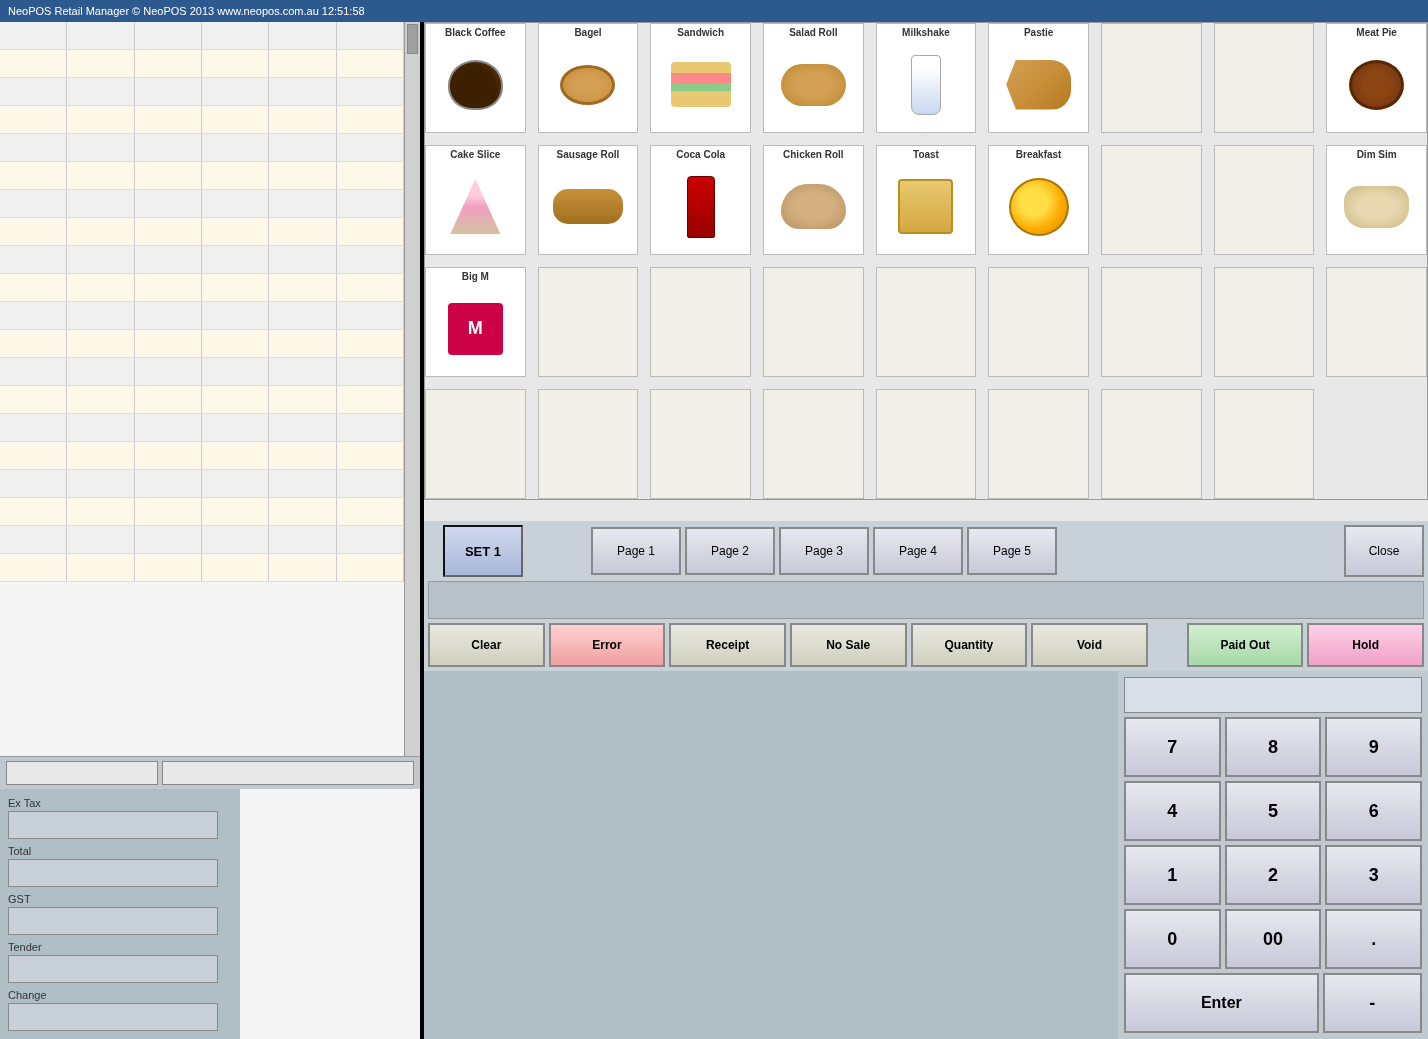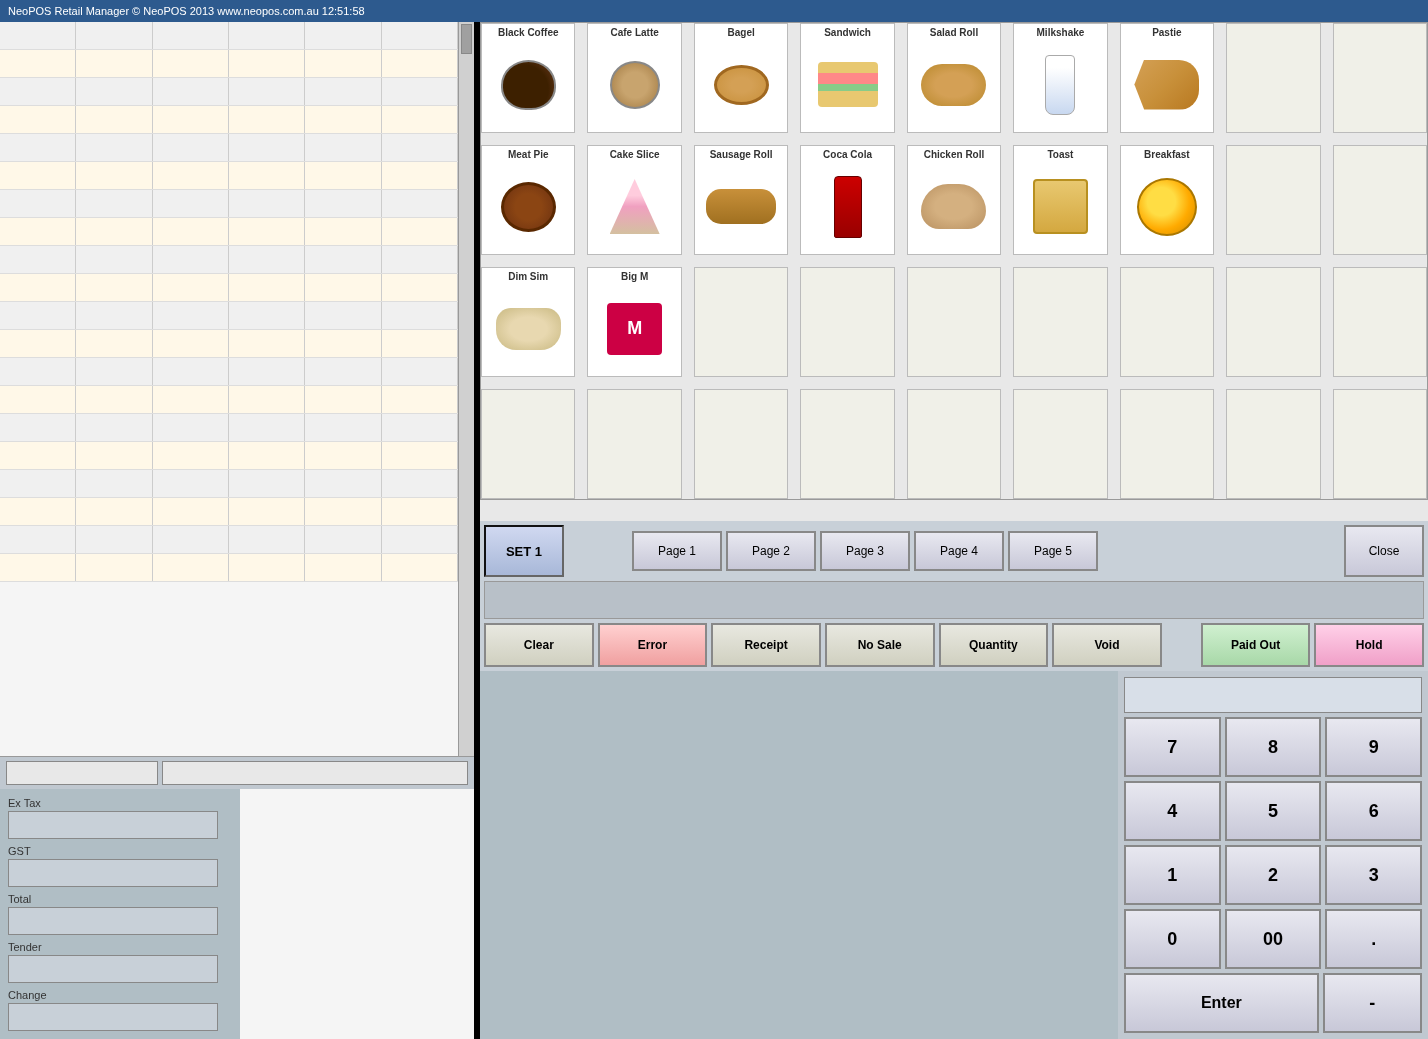--- a/index.html
+++ b/index.html
@@ -20,25 +20,25 @@
       display: flex;
       align-items: center;
     }
     .main-layout {
       display: flex;
       width: 100%;
       height: calc(100% - 22px);
     }
     
     .left-panel {
-      width: 480px;
+      width: 424px;
       background: #f5f5f5;
       display: flex;
       flex-direction: column;
-      border-right: 6px solid #000000;
+      border-right: 4px solid #000000;
     }
     .transaction-row {
       display: flex;
       height: 28px;
       border-bottom: 1px solid #ddd;
     }
     .transaction-row:nth-child(even) {
       background: #fff8e8;
     }
     .transaction-row:nth-child(odd) {
@@ -241,28 +241,29 @@
       padding: 8px 14px;
       font-size: 13px;
       font-weight: bold;
       cursor: pointer;
       min-width: 80px;
       height: 52px;
     }
     .set-button.active {
       background: linear-gradient(180deg, #d0d8f0 0%, #a8b8d8 100%);
       border: 2px inset #666;
+      margin-left: 15px;
     }
     .page-button {
       background: linear-gradient(180deg, #e8e8f0 0%, #c8c8d8 100%);
       border: 2px solid #888;
       padding: 8px 16px;
       font-size: 12px;
       cursor: pointer;
-      height: 40px;
+      height: 48px;
       min-width: 90px;
     }
     .close-button {
       background: linear-gradient(180deg, #e8e8f0 0%, #c8c8d8 100%);
       border: 2px solid #888;
       padding: 8px 16px;
       font-size: 12px;
       cursor: pointer;
       height: 52px;
       min-width: 80px;
@@ -599,25 +600,25 @@
       <input class="input-field-small" type="text" style="">
       <input class="input-field-large" type="text" style="">
     </div>
 
     <div class="bottom-left">
       <div class="field-group">
         <label class="field-label">Ex Tax</label>
         <div class="field-input"></div>
       </div>
       <div class="field-group">
+        <label class="field-label">Total</label>
+        <div class="field-input"></div>
+      </div>
+      <div class="field-group">
         <label class="field-label">GST</label>
-        <div class="field-input"></div>
-      </div>
-      <div class="field-group">
-        <label class="field-label">Total</label>
         <div class="field-input"></div>
       </div>
       <div class="field-group">
         <label class="field-label">Tender</label>
         <div class="field-input"></div>
       </div>
       <div class="field-group">
         <label class="field-label">Change</label>
         <div class="field-input"></div>
       </div>
@@ -626,26 +627,20 @@
 
   <div class="right-panel">
 
     <div class="product-grid-container">
       <div class="product-grid" id="product-grid">
 
         <div class="product-cell">
           <span class="product-name">Black Coffee</span>
           <div class="product-image-area">
               <div class="img-black-coffee"></div>
-            </div>
-        </div>
-        <div class="product-cell">
-          <span class="product-name">Cafe Latte</span>
-          <div class="product-image-area">
-              <div class="img-cafe-latte"></div>
             </div>
         </div>
         <div class="product-cell">
           <span class="product-name">Bagel</span>
           <div class="product-image-area">
               <div class="img-bagel"></div>
             </div>
         </div>
         <div class="product-cell">
           <span class="product-name">Sandwich</span>

